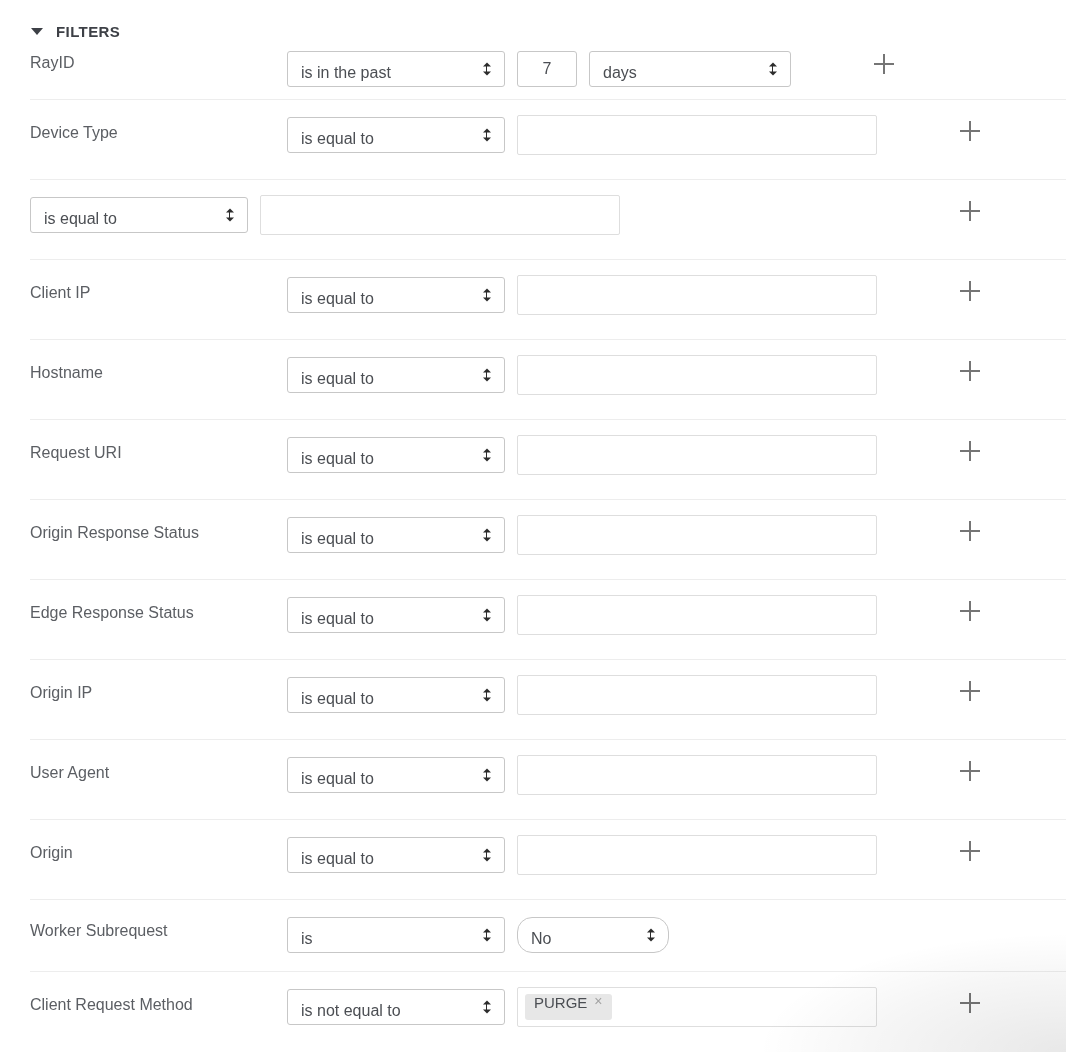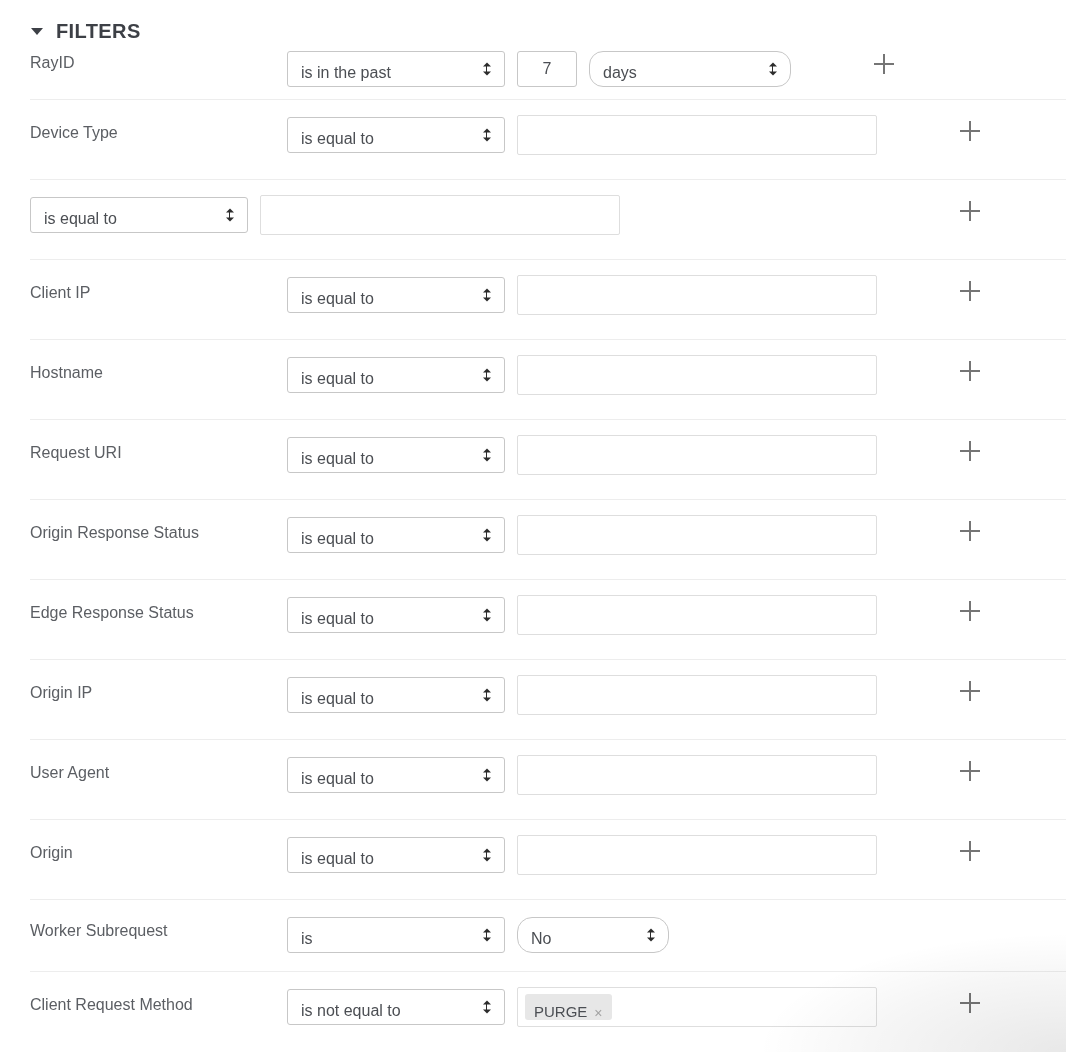--- a/index.html
+++ b/index.html
@@ -27,21 +27,21 @@
     display:flex;align-items:center;gap:13px;
   }
   .tri{
     width:0;height:0;
     border-left:6px solid transparent;
     border-right:6px solid transparent;
     border-top:7px solid var(--title_text);
     cursor:pointer;
   }
   .header-title{
-    font-size:20px;font-weight:bold;color:var(--title_text);
+    font-size:15px;font-weight:bold;color:var(--title_text);
     letter-spacing:0.4px;
   }
   .rows{margin-left:30px;}
   .row{
     display:flex;align-items:flex-start;
     border-bottom:1px solid var(--divider);
     height:80px;
   }
   .row.first{height:53px;}
   .row.compact{height:72px;}
@@ -65,21 +65,21 @@
     margin-top:17px;
     cursor:pointer;
   }
   .row.first .select{margin-top:4px;}
   .select-text{
     font-size:16px;color:var(--control_text);white-space:nowrap;
     overflow:hidden;
     margin-top:8px;
   }
   .op{width:218px;}
-  .unit{width:202px;margin-left:12px;border-radius:14px;}
+  .unit{width:202px;margin-left:12px;}
   .val-select{width:152px;margin-left:12px;border-radius:15px;}
   .stepper{
     position:absolute;right:13px;top:50%;
     transform:translateY(-50%);
     width:9px;height:13px;
     background:linear-gradient(#2c2c2c,#2c2c2c) center/1px 9px no-repeat;
   }
   .stepper::before,.stepper::after{
     content:"";position:absolute;left:50%;transform:translateX(-50%);
     border-left:4px solid transparent;border-right:4px solid transparent;
@@ -103,21 +103,21 @@
   }
   .tags-input{
     width:360px;height:40px;flex:none;
     border:1px solid var(--input_border);border-radius:2px;
     margin:15px 0 0 12px;
     display:flex;align-items:center;
     padding:0 7px;background:#fff;cursor:text;
   }
   .tag{
     background:var(--tag_bg);border-radius:3px;
-    height:26px;display:inline-flex;align-items:flex-end;
+    height:26px;display:inline-flex;align-items:flex-start;
     padding:0 9px;
   }
   .tag-text{font-size:15px;color:var(--control_text);}
   .tag-remove{
     font-size:14px;color:#a2a2a2;margin-left:7px;cursor:pointer;line-height:1;
   }
   .plus{
     width:20px;height:20px;flex:none;position:relative;
     margin-left:auto;margin-right:86px;margin-top:21px;
     cursor:pointer;

